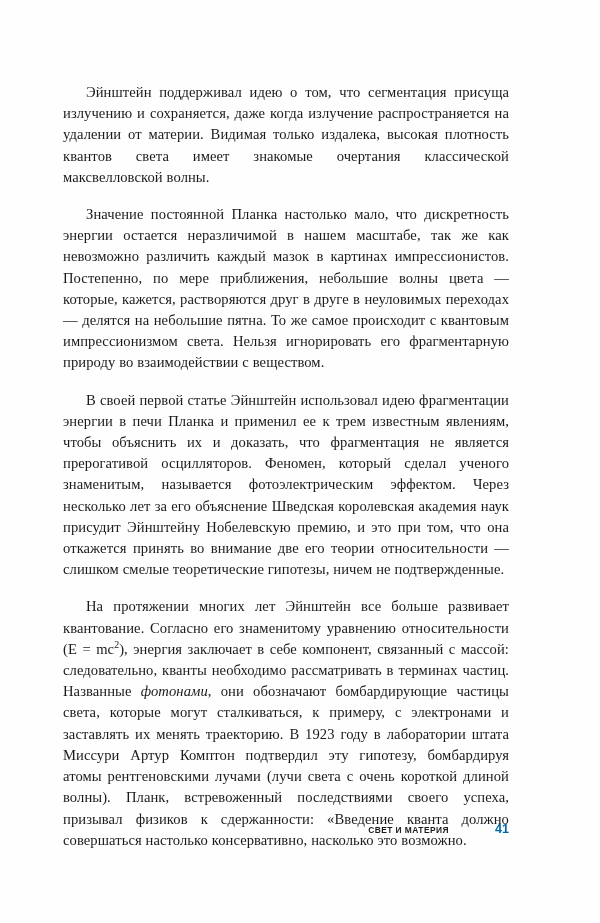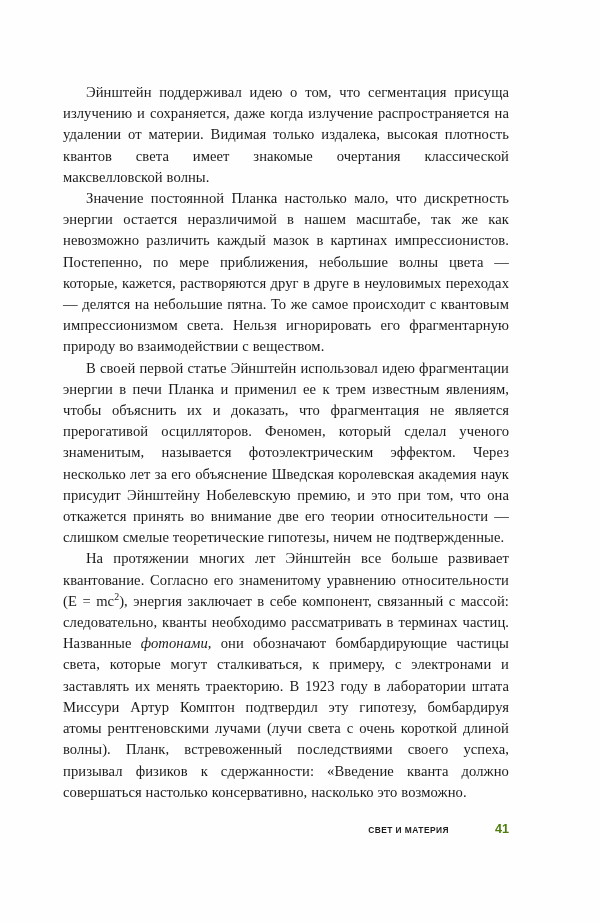--- a/index.html
+++ b/index.html
@@ -38,21 +38,21 @@
     text-align: justify;
     font-size: 14.6px;
     line-height: 21.2px;
     letter-spacing: 0.005em;
     word-spacing: 0.01em;
     -webkit-hyphens: none;
     hyphens: none;
   }
 
   .para + .para {
-    margin-top: 0;
+    margin-top: 16px;
   }
 
   .para i, .para em {
   }
 
   .formula {
     font-family: "Liberation Serif", "DejaVu Serif", serif;
   }
 
   .formula sup {
@@ -83,21 +83,21 @@
     text-align: right;
   }
 
   .page-number {
     position: absolute;
     right: 0;
     top: -2px;
     font-family: "Liberation Sans", "DejaVu Sans", sans-serif;
     font-size: 12.6px;
     font-weight: bold;
-    color: #4d7c0f;
+    color: #0369a1;
     line-height: 15px;
   }
 </style>
 </head>
 <body>
 
 <div class="page">
 
   <div class="text-column">
 

